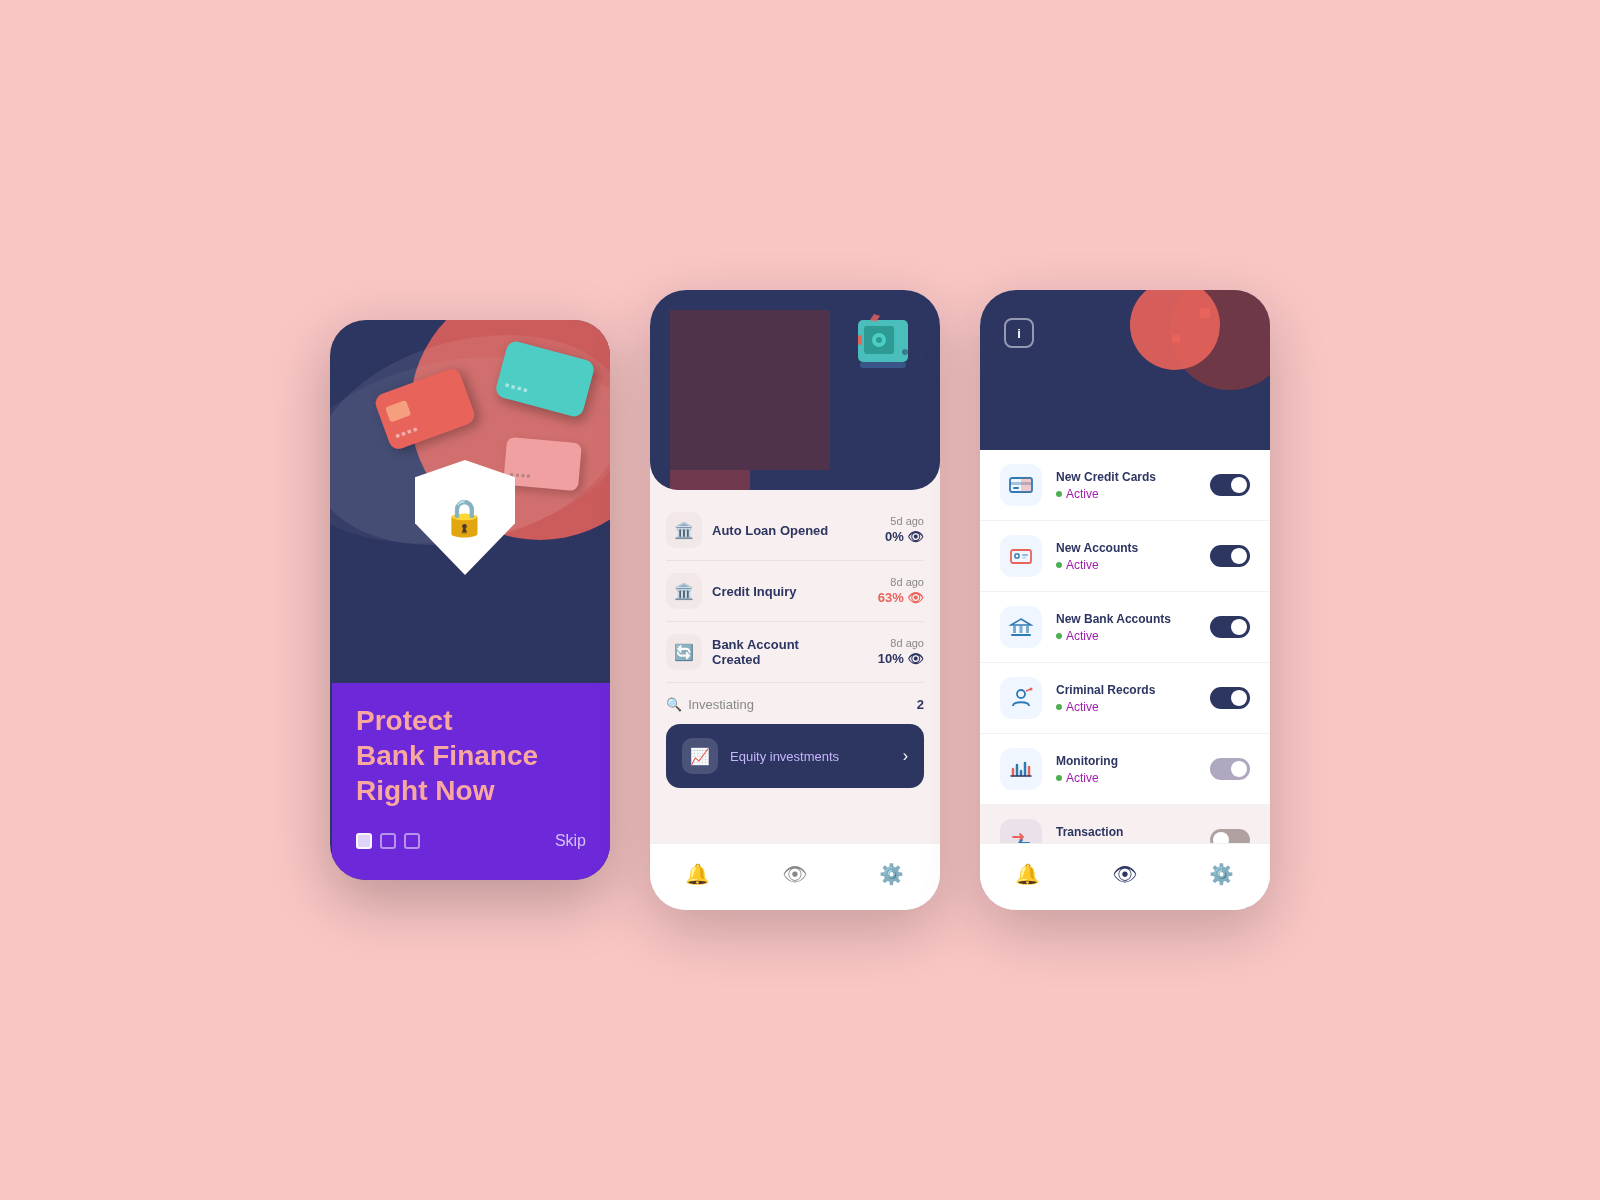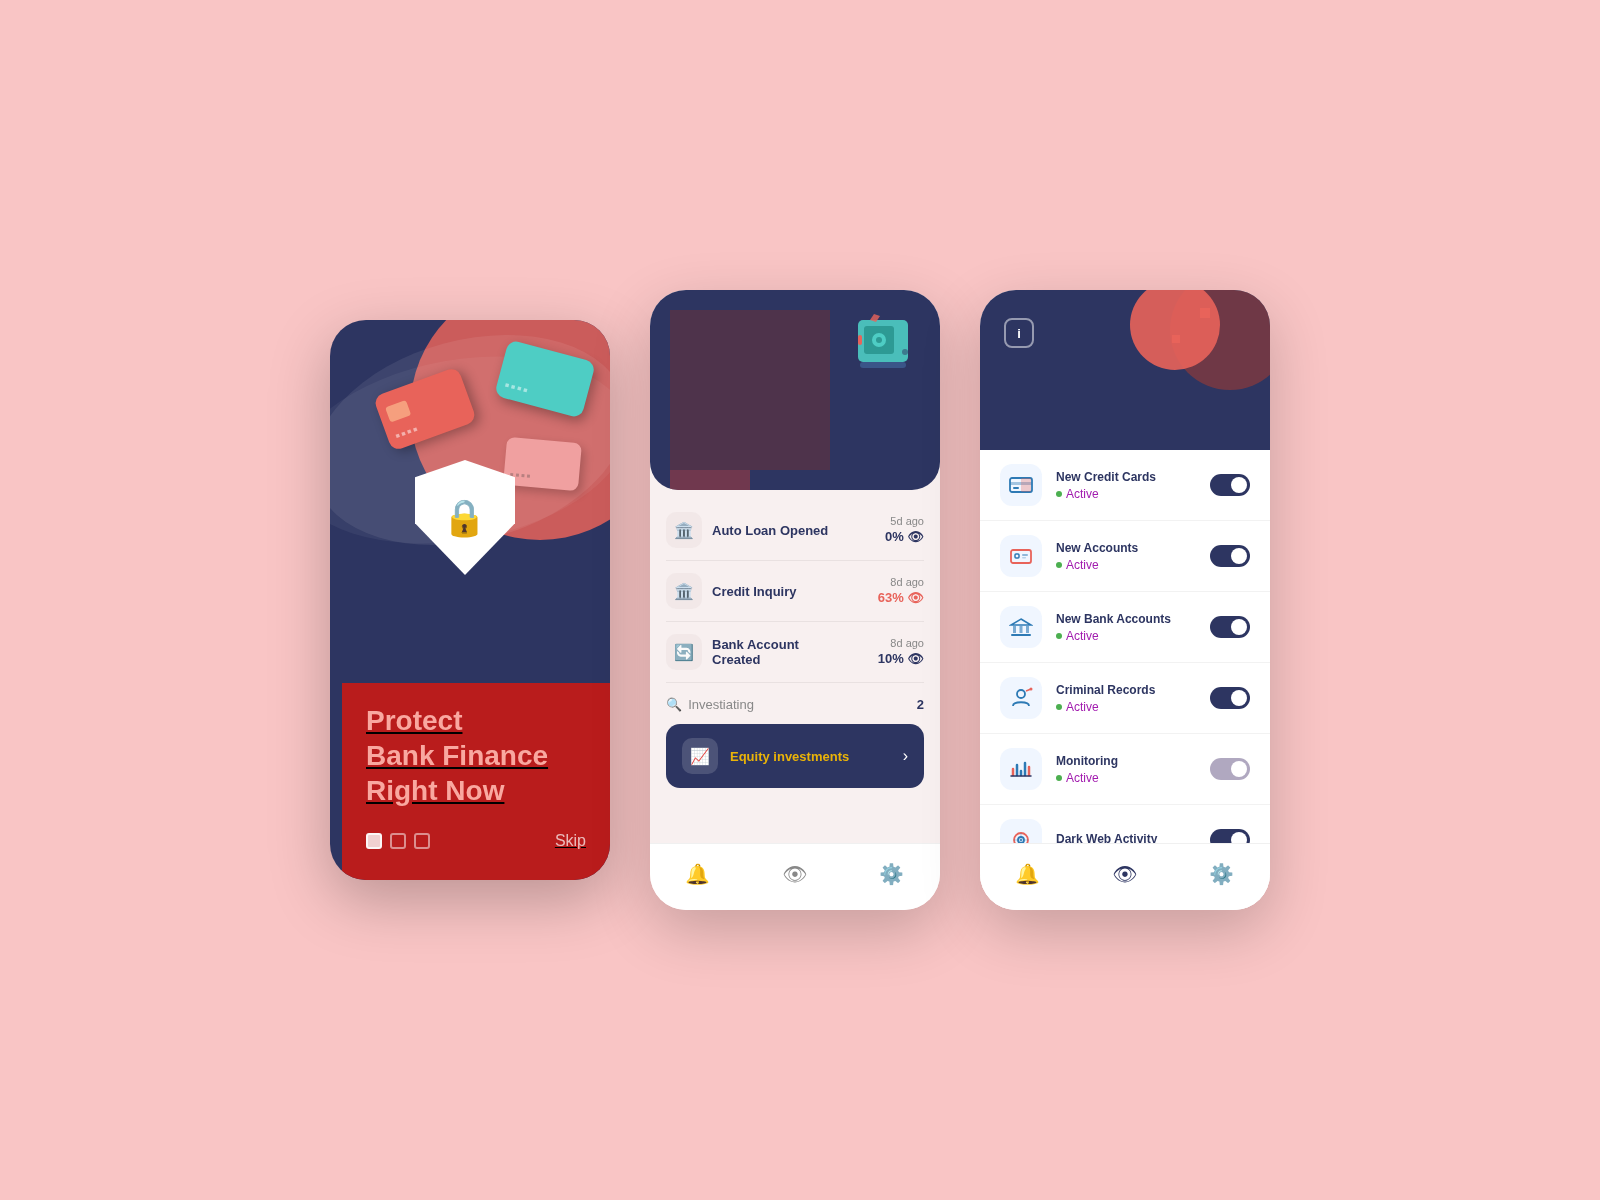--- a/index.html
+++ b/index.html
@@ -139,24 +139,23 @@
       background: white;
       clip-path: polygon(50% 0%, 100% 15%, 100% 55%, 50% 100%, 0% 55%, 0% 15%);
       display: flex;
       align-items: center;
       justify-content: center;
       font-size: 36px;
     }
 
     .screen1-content {
       position: absolute;
-      bottom: 0; left: 12px; right: 0;
+      bottom: 0; left: 2px; right: 0;
       padding: 20px 24px 30px;
-      background: #b91c1c;
-      text-decoration: underline;
+      background: #6d28d9;
     }
 
     .screen1-title {
       color: #f9a8a0;
       font-size: 28px;
       font-weight: 800;
       line-height: 1.25;
       margin-bottom: 24px;
     }
 
@@ -301,23 +300,23 @@
     .s2-invest-icon {
       width: 36px; height: 36px;
       background: rgba(255,255,255,0.15);
       border-radius: 10px;
       display: flex; align-items: center; justify-content: center;
       font-size: 16px;
       margin-right: 12px;
     }
 
     .s2-invest-name {
-      color: #eab308;
+      color: #c4b5fd;
       font-size: 13px;
-      font-weight: 700;
+      font-weight: 400;
       flex: 1;
     }
 
     .s2-chevron {
       color: white;
       font-size: 16px;
     }
 
     .s2-bottom-nav {
       position: absolute;
@@ -725,20 +724,38 @@
           <div class="s3-item-status">
             <span class="status-dot status-active"></span>
             <span class="status-active-text">Active</span>
           </div>
         </div>
         <div class="s3-toggle toggle-on" style="background:#b0a8c0;">
           <div class="toggle-knob knob-on"></div>
         </div>
       </div>
 
+      <div class="s3-item selected">
+        <div class="s3-item-icon" style="background: rgba(220,210,230,0.5);">
+          <svg width="24" height="20" viewBox="0 0 24 20" fill="none">
+            <path d="M4 7 L14 7 M11 4 L14 7 L11 10" stroke="#e8635a" stroke-width="1.8" stroke-linecap="round" stroke-linejoin="round" fill="none"></path>
+            <path d="M20 13 L10 13 M13 10 L10 13 L13 16" stroke="#2d7ab5" stroke-width="1.8" stroke-linecap="round" stroke-linejoin="round" fill="none"></path>
+          </svg>
+        </div>
+        <div class="s3-item-text">
+          <div class="s3-item-name">Transaction</div>
+          <div class="s3-item-status">
+            <span class="status-dot status-inactive"></span>
+            <span class="status-inactive-text">Non Active</span>
+          </div>
+        </div>
+        <div class="s3-toggle toggle-off">
+          <div class="toggle-knob knob-off"></div>
+        </div>
+      </div>
 
       <div class="s3-item">
         <div class="s3-item-icon">
           <svg width="24" height="20" viewBox="0 0 24 20" fill="none">
             <circle cx="12" cy="10" r="7" stroke="#e8635a" stroke-width="1.8" fill="none"></circle>
             <circle cx="12" cy="10" r="3" stroke="#2d7ab5" stroke-width="1.8" fill="none"></circle>
             <circle cx="12" cy="10" r="1" fill="#2d7ab5"></circle>
             <path d="M5 10 H19" stroke="#2d7ab5" stroke-width="1" opacity="0.4"></path>
             <path d="M12 3 V17" stroke="#2d7ab5" stroke-width="1" opacity="0.4"></path>
           </svg>

